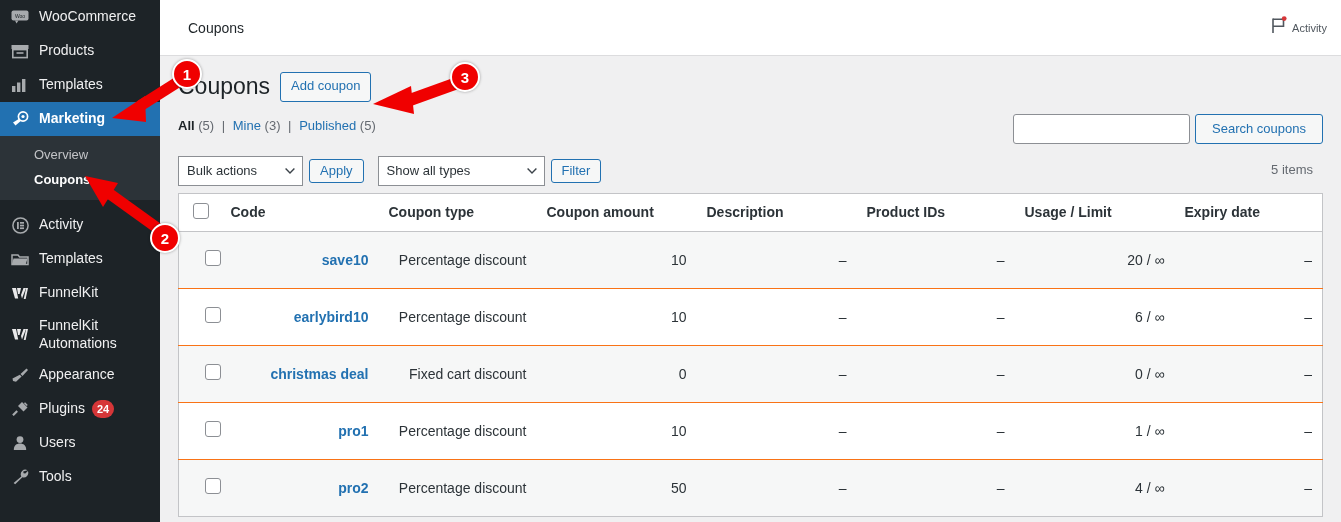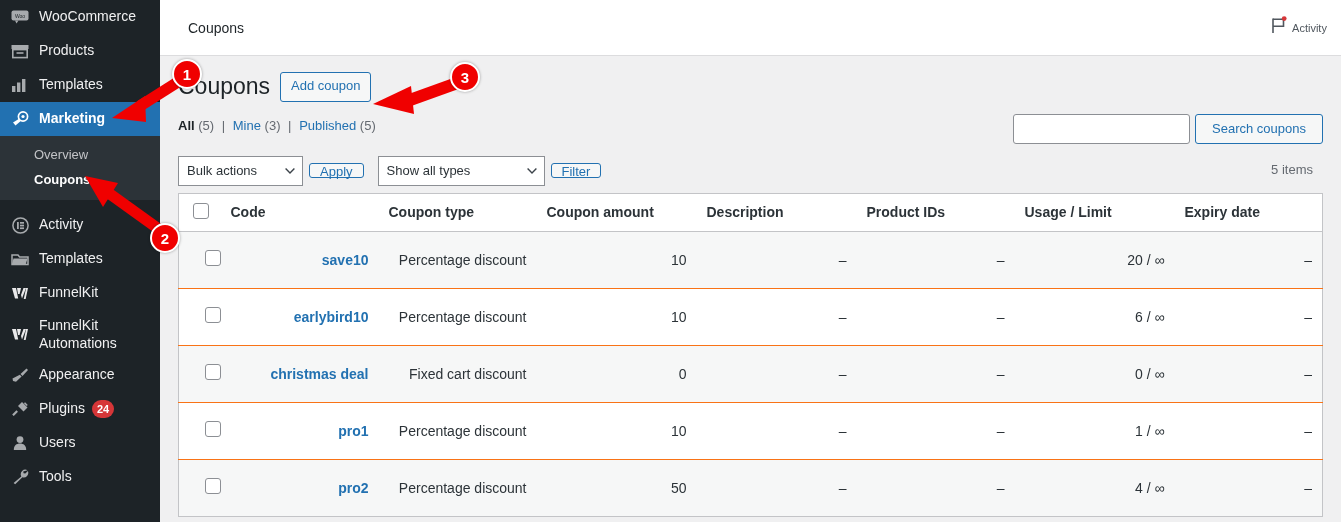--- a/index.html
+++ b/index.html
@@ -113,21 +113,21 @@
     padding: 0 26px 0 8px; appearance: none;
     font-family: "Liberation Sans", sans-serif;
   }
   #bulk-action-selector { width: 125px; }
   #coupon-type-selector { width: 167px; }
   .select-arrow {
     position: absolute; right: 8px; top: 50%; transform: translateY(-50%);
     pointer-events: none; width: 10px; height: 6px;
   }
   .btn-secondary {
-    height: 15px; padding: 0 10px; margin-left: 6px;
+    height: 24px; padding: 0 10px; margin-left: 6px;
     border: 1px solid #2271b1; border-radius: 3px;
     background: #f6f7f7; color: #2271b1; font-size: 13px;
     font-family: "Liberation Sans", sans-serif;
   }
   .tablenav-gap { width: 14px; }
   .displaying-num {
     position: absolute; right: 10px; top: 7px;
     font-size: 13px; color: #646970;
   }
 

